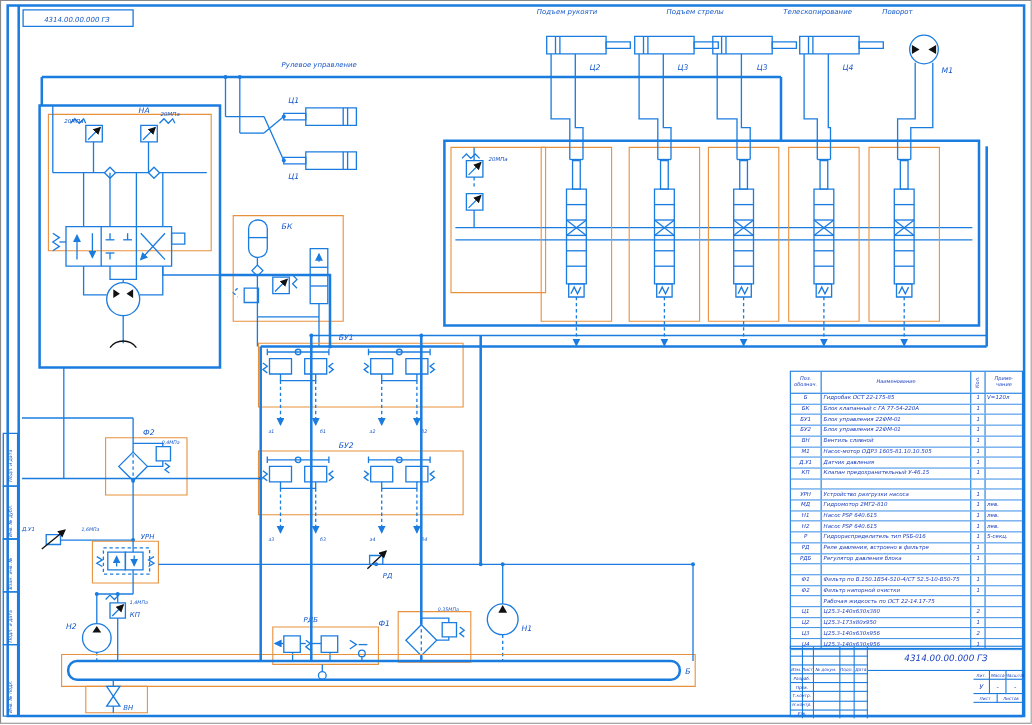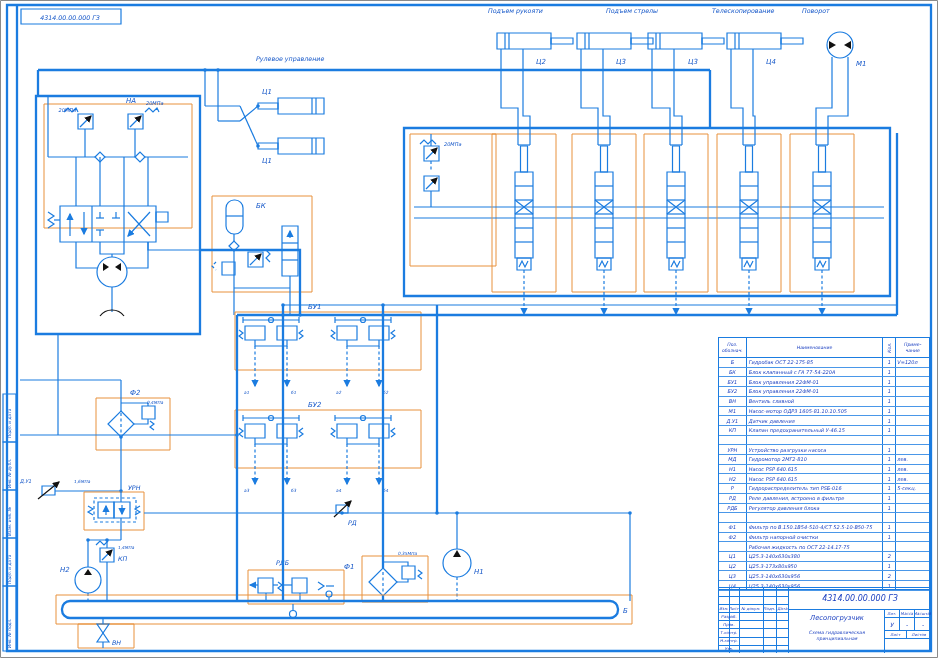--- a/index.html
+++ b/index.html
@@ -719,24 +719,20 @@
     <div class="a cell" style="left:57px;top:16px;width:13px;height:8px">Дата</div>
     <div class="a cell" style="left:0;top:24px;width:20px;height:8px">Разраб.</div>
     <div class="a cell" style="left:0;top:32.2px;width:20px;height:8px">Пров.</div>
     <div class="a cell" style="left:0;top:40.4px;width:20px;height:8px">Т.контр.</div>
     <div class="a cell" style="left:0;top:48.6px;width:20px;height:8px">Н.контр.</div>
     <div class="a cell" style="left:0;top:56.8px;width:20px;height:8px">Утв.</div>
   </div>
 
   <div class="a bb" style="left:70px;top:0;width:142px;height:22px;display:flex;align-items:center;justify-content:center;font-size:8px">4314.00.00.000 ГЗ</div>
 
-  <div class="a br" style="left:70px;top:22px;width:96px;height:43px">
-    <div class="a" style="left:0;top:4px;width:96px;text-align:center;font-size:6.8px">Лесопогрузчик</div>
-    <div class="a" style="left:0;top:20px;width:96px;text-align:center;font-size:4.6px;line-height:1.2">Схема гидравлическая принципиальная</div>
-  </div>
 
   <div class="a" style="left:166px;top:22px;width:46px;height:43px">
     <div class="a cell bb br" style="left:0;top:0;width:15px;height:8px">Лит.</div>
     <div class="a cell bb br" style="left:15px;top:0;width:15px;height:8px">Масса</div>
     <div class="a cell bb" style="left:30px;top:0;width:16px;height:8px">Масштаб</div>
     <div class="a cell bb br" style="left:0;top:8px;width:15px;height:13px;font-size:6px">У</div>
     <div class="a cell bb br" style="left:15px;top:8px;width:15px;height:13px;font-size:6px">-</div>
     <div class="a cell bb" style="left:30px;top:8px;width:16px;height:13px;font-size:6px">-</div>
     <div class="a cell bb br" style="left:0;top:21px;width:22px;height:8px">Лист</div>
     <div class="a cell bb" style="left:22px;top:21px;width:24px;height:8px">Листов</div>

